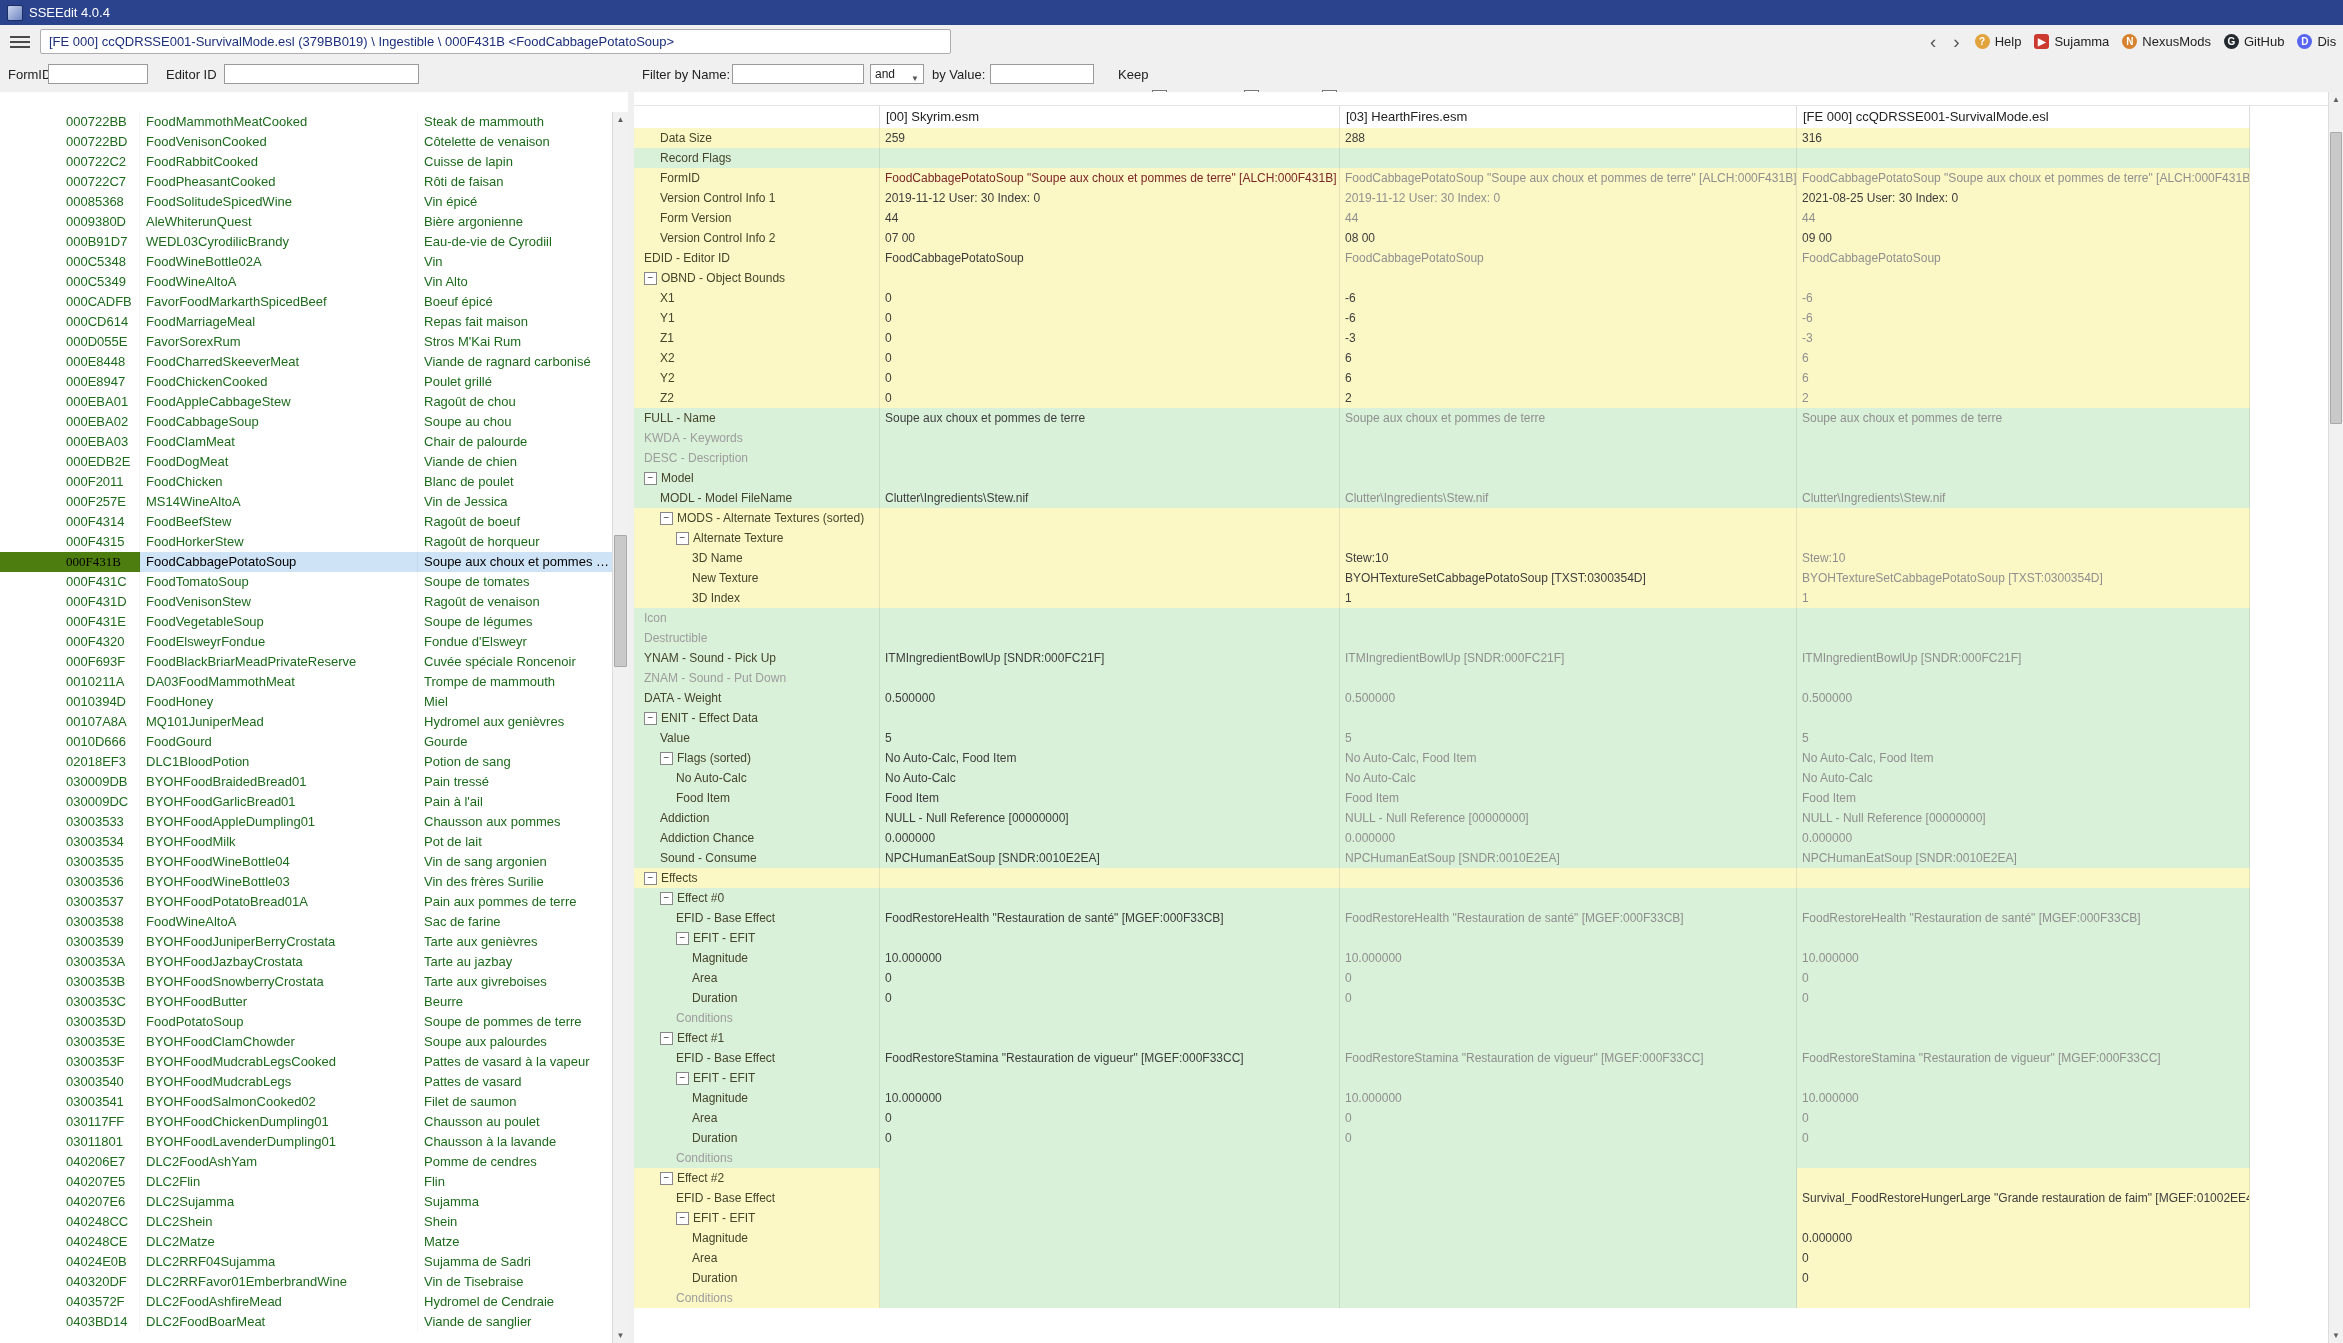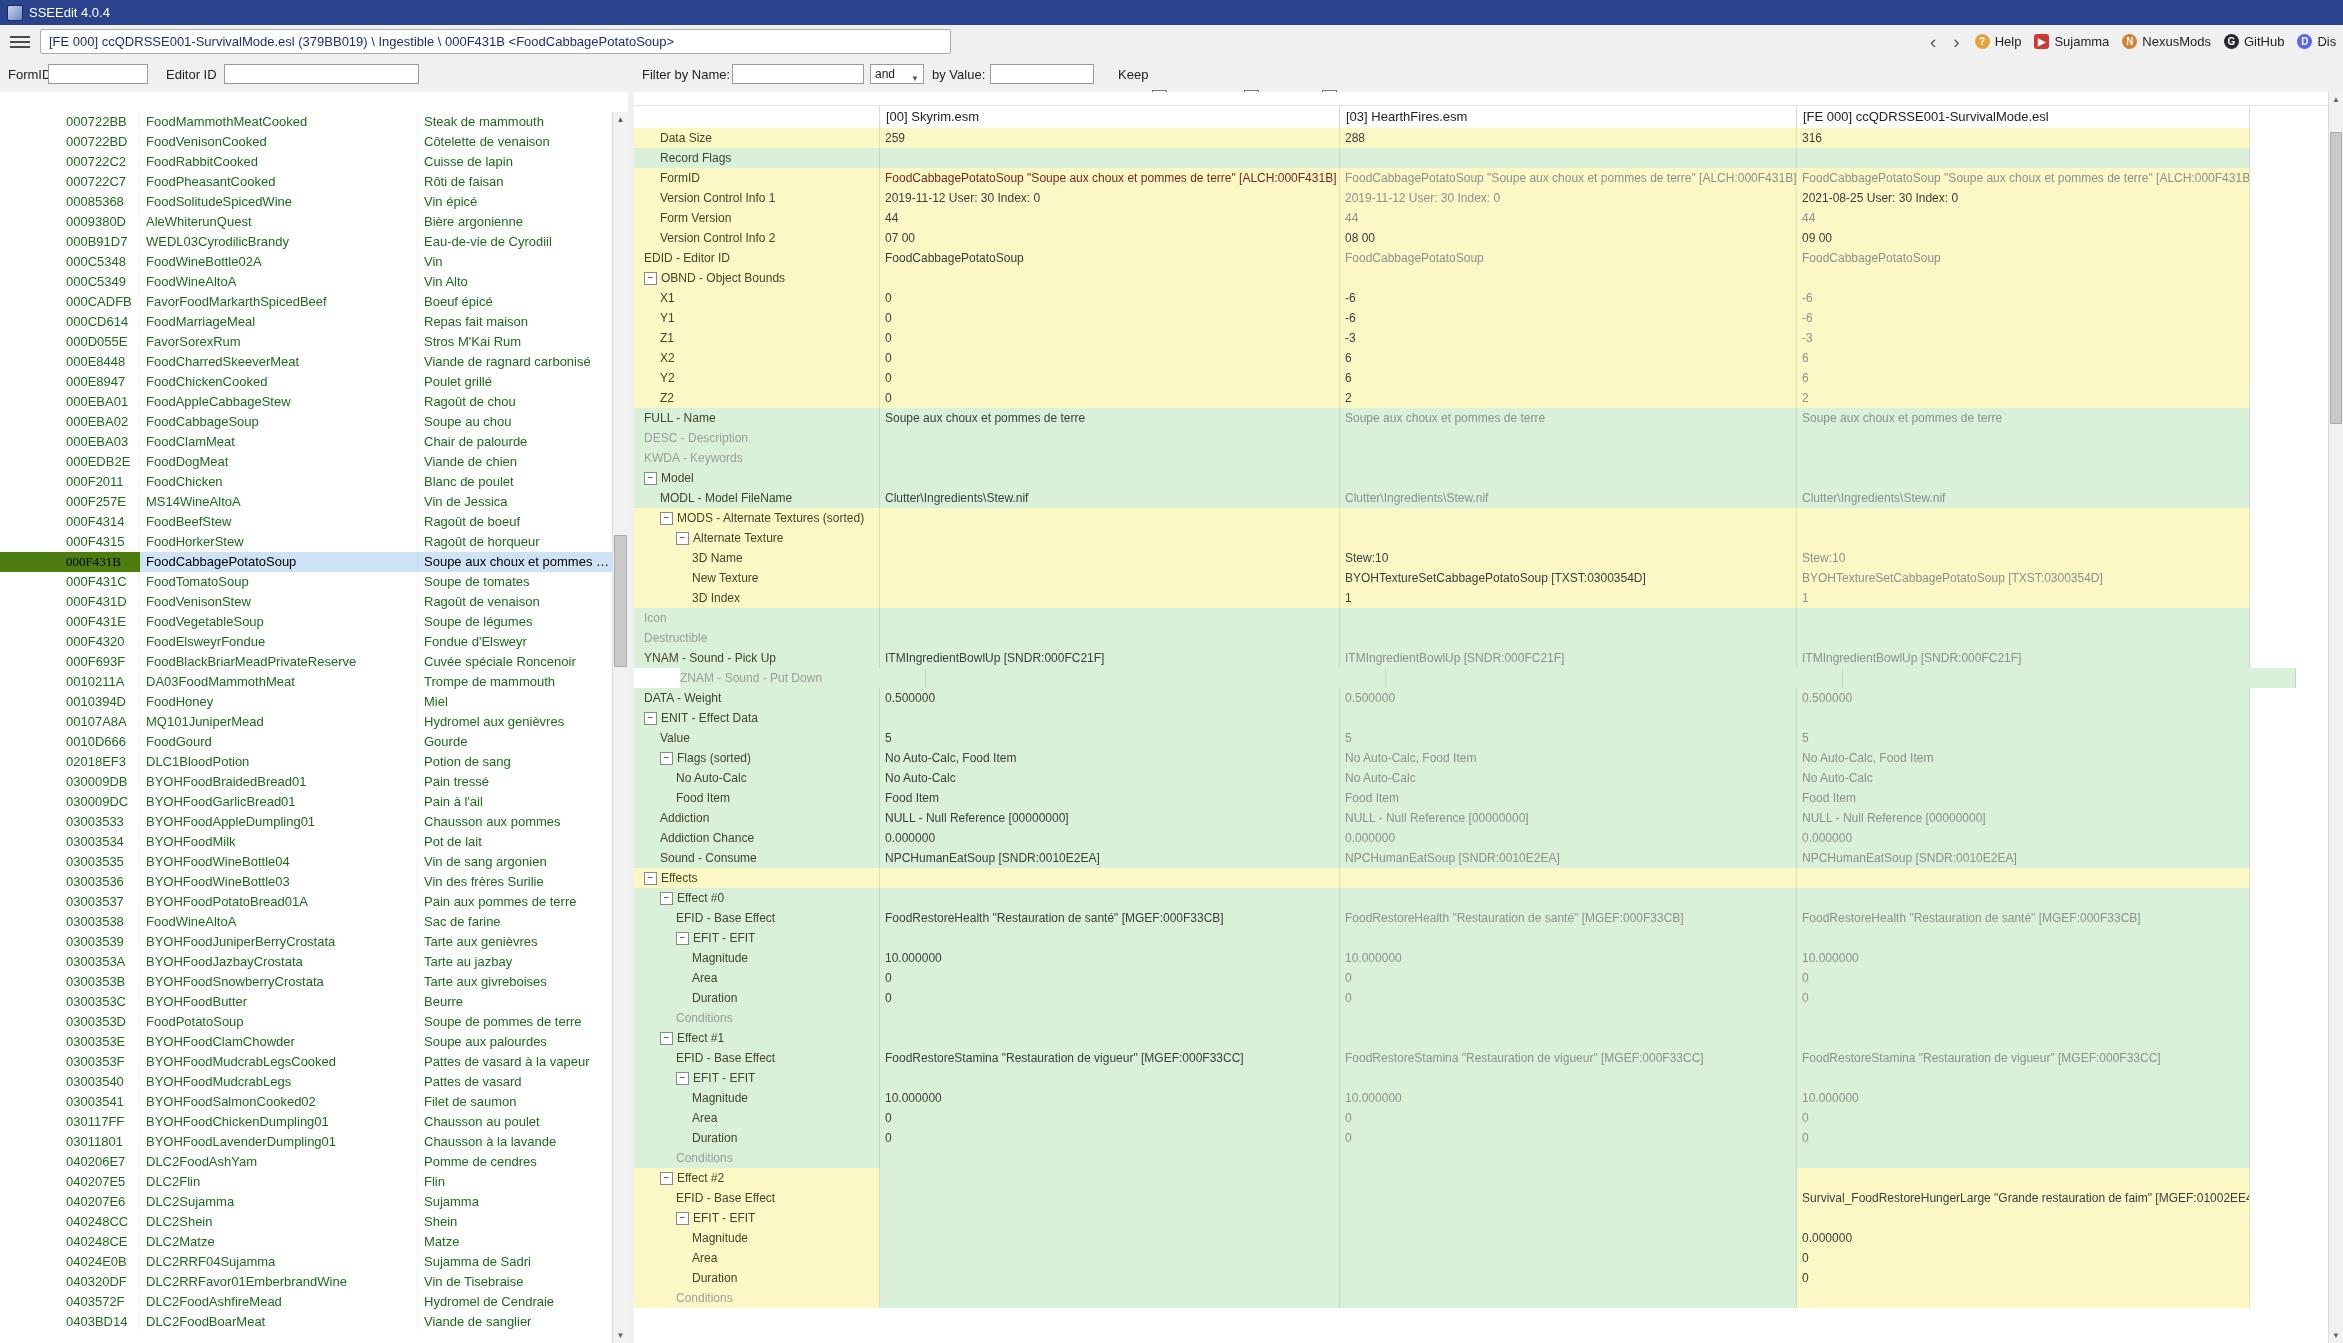--- a/index.html
+++ b/index.html
@@ -614,30 +614,30 @@
         <div class="rlabel bg-g" style="padding-left: 10px;">
           <span class="lt">FULL - Name</span>
         </div>
         <div class="rcell rc1 tc-d bg-g">Soupe aux choux et pommes de terre</div>
         <div class="rcell rc2 tc-g bg-g">Soupe aux choux et pommes de terre</div>
         <div class="rcell rc3 tc-g bg-g">Soupe aux choux et pommes de terre</div>
         <div class="rfill"></div>
       </div>
       <div class="rrow">
         <div class="rlabel bg-g dim" style="padding-left: 10px;">
+          <span class="lt">KWDA - Keywords</span>
+        </div>
+        <div class="rcell rc1 tc-d bg-g"></div>
+        <div class="rcell rc2 tc-d bg-g"></div>
+        <div class="rcell rc3 tc-d bg-g"></div>
+        <div class="rfill"></div>
+      </div>
+      <div class="rrow">
+        <div class="rlabel bg-g dim" style="padding-left: 10px;">
           <span class="lt">DESC - Description</span>
-        </div>
-        <div class="rcell rc1 tc-d bg-g"></div>
-        <div class="rcell rc2 tc-d bg-g"></div>
-        <div class="rcell rc3 tc-d bg-g"></div>
-        <div class="rfill"></div>
-      </div>
-      <div class="rrow">
-        <div class="rlabel bg-g dim" style="padding-left: 10px;">
-          <span class="lt">KWDA - Keywords</span>
         </div>
         <div class="rcell rc1 tc-d bg-g"></div>
         <div class="rcell rc2 tc-d bg-g"></div>
         <div class="rcell rc3 tc-d bg-g"></div>
         <div class="rfill"></div>
       </div>
       <div class="rrow">
         <div class="rlabel bg-g" style="padding-left: 10px;">
           <span class="tog">−</span>
           <span class="lt">Model</span>
@@ -724,21 +724,21 @@
       <div class="rrow">
         <div class="rlabel bg-g" style="padding-left: 10px;">
           <span class="lt">YNAM - Sound - Pick Up</span>
         </div>
         <div class="rcell rc1 tc-d bg-g">ITMIngredientBowlUp [SNDR:000FC21F]</div>
         <div class="rcell rc2 tc-g bg-g">ITMIngredientBowlUp [SNDR:000FC21F]</div>
         <div class="rcell rc3 tc-g bg-g">ITMIngredientBowlUp [SNDR:000FC21F]</div>
         <div class="rfill"></div>
       </div>
       <div class="rrow">
-        <div class="rlabel bg-g dim" style=" margin-left: 46px;">
+        <div class="rlabel bg-g dim" style="padding-left: 10px;">
           <span class="lt">ZNAM - Sound - Put Down</span>
         </div>
         <div class="rcell rc1 tc-d bg-g"></div>
         <div class="rcell rc2 tc-d bg-g"></div>
         <div class="rcell rc3 tc-d bg-g"></div>
         <div class="rfill"></div>
       </div>
       <div class="rrow">
         <div class="rlabel bg-g" style="padding-left: 10px;">
           <span class="lt">DATA - Weight</span>

